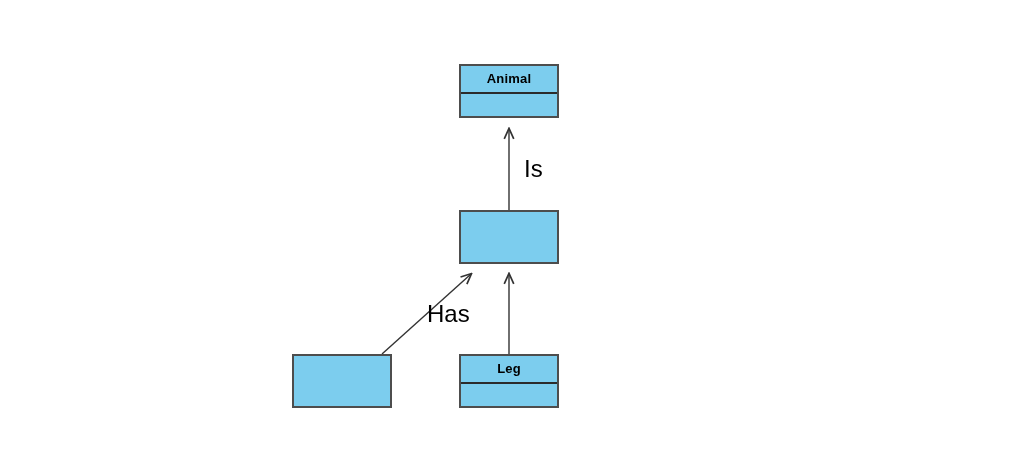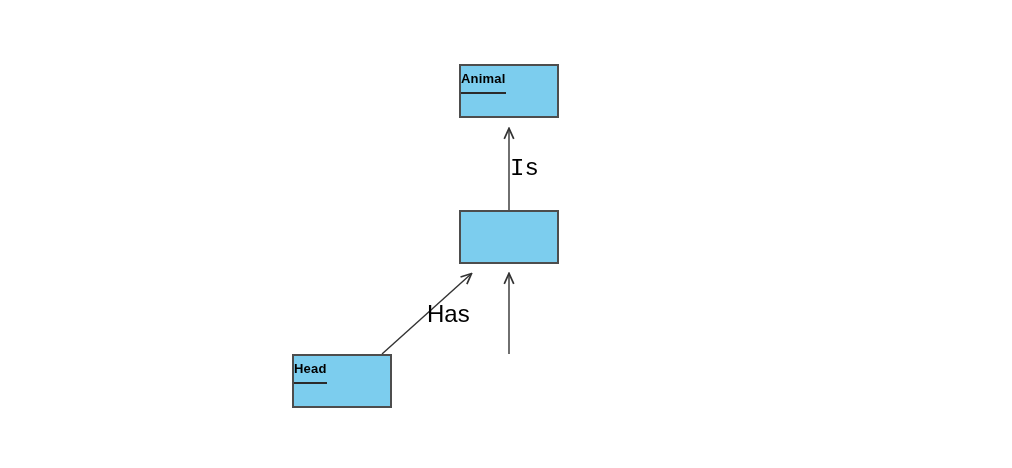--- a/index.html
+++ b/index.html
@@ -16,21 +16,21 @@
     font-family: "Liberation Sans", sans-serif;
   }
   .node {
     position: absolute;
     box-sizing: border-box;
     width: 100px;
     height: 54px;
     background: #7ccdee;
     border: 2px solid #4d4d4d;
     display: flex;
-    flex-direction: row;
+    flex-direction: column;
   }
   .node-title {
     box-sizing: border-box;
     height: 28px;
     line-height: 26px;
     text-align: center;
     font-size: 13px;
     font-weight: bold;
     color: #000000;
     border-bottom: 2px solid #2b2b2b;
@@ -78,22 +78,25 @@
   <div class="node" style="left:459px; top:64px;">
     <div class="node-title">Animal</div>
     <div class="node-body"></div>
   </div>
 
   <div class="node" style="left:459px; top:210px;">
     <div class="node-body"></div>
   </div>
 
   <div class="node" style="left:292px; top:354px;">
-    <div class="node-title">Head</div>
     <div class="node-body"></div>
   </div>
 
+  <div class="node" style="left:459px; top:354px;">
+    <div class="node-title">Leg</div>
+    <div class="node-body"></div>
+  </div>
 
-  <div class="edge-label" style="left:510px; top:155px;font-family:Liberation Mono, monospace;">Is</div>
+  <div class="edge-label" style="left:524px; top:155px;">Is</div>
 
   <div class="edge-label" style="left:427px; top:300px;">Has</div>
 
 </div>
 
 </body></html>

